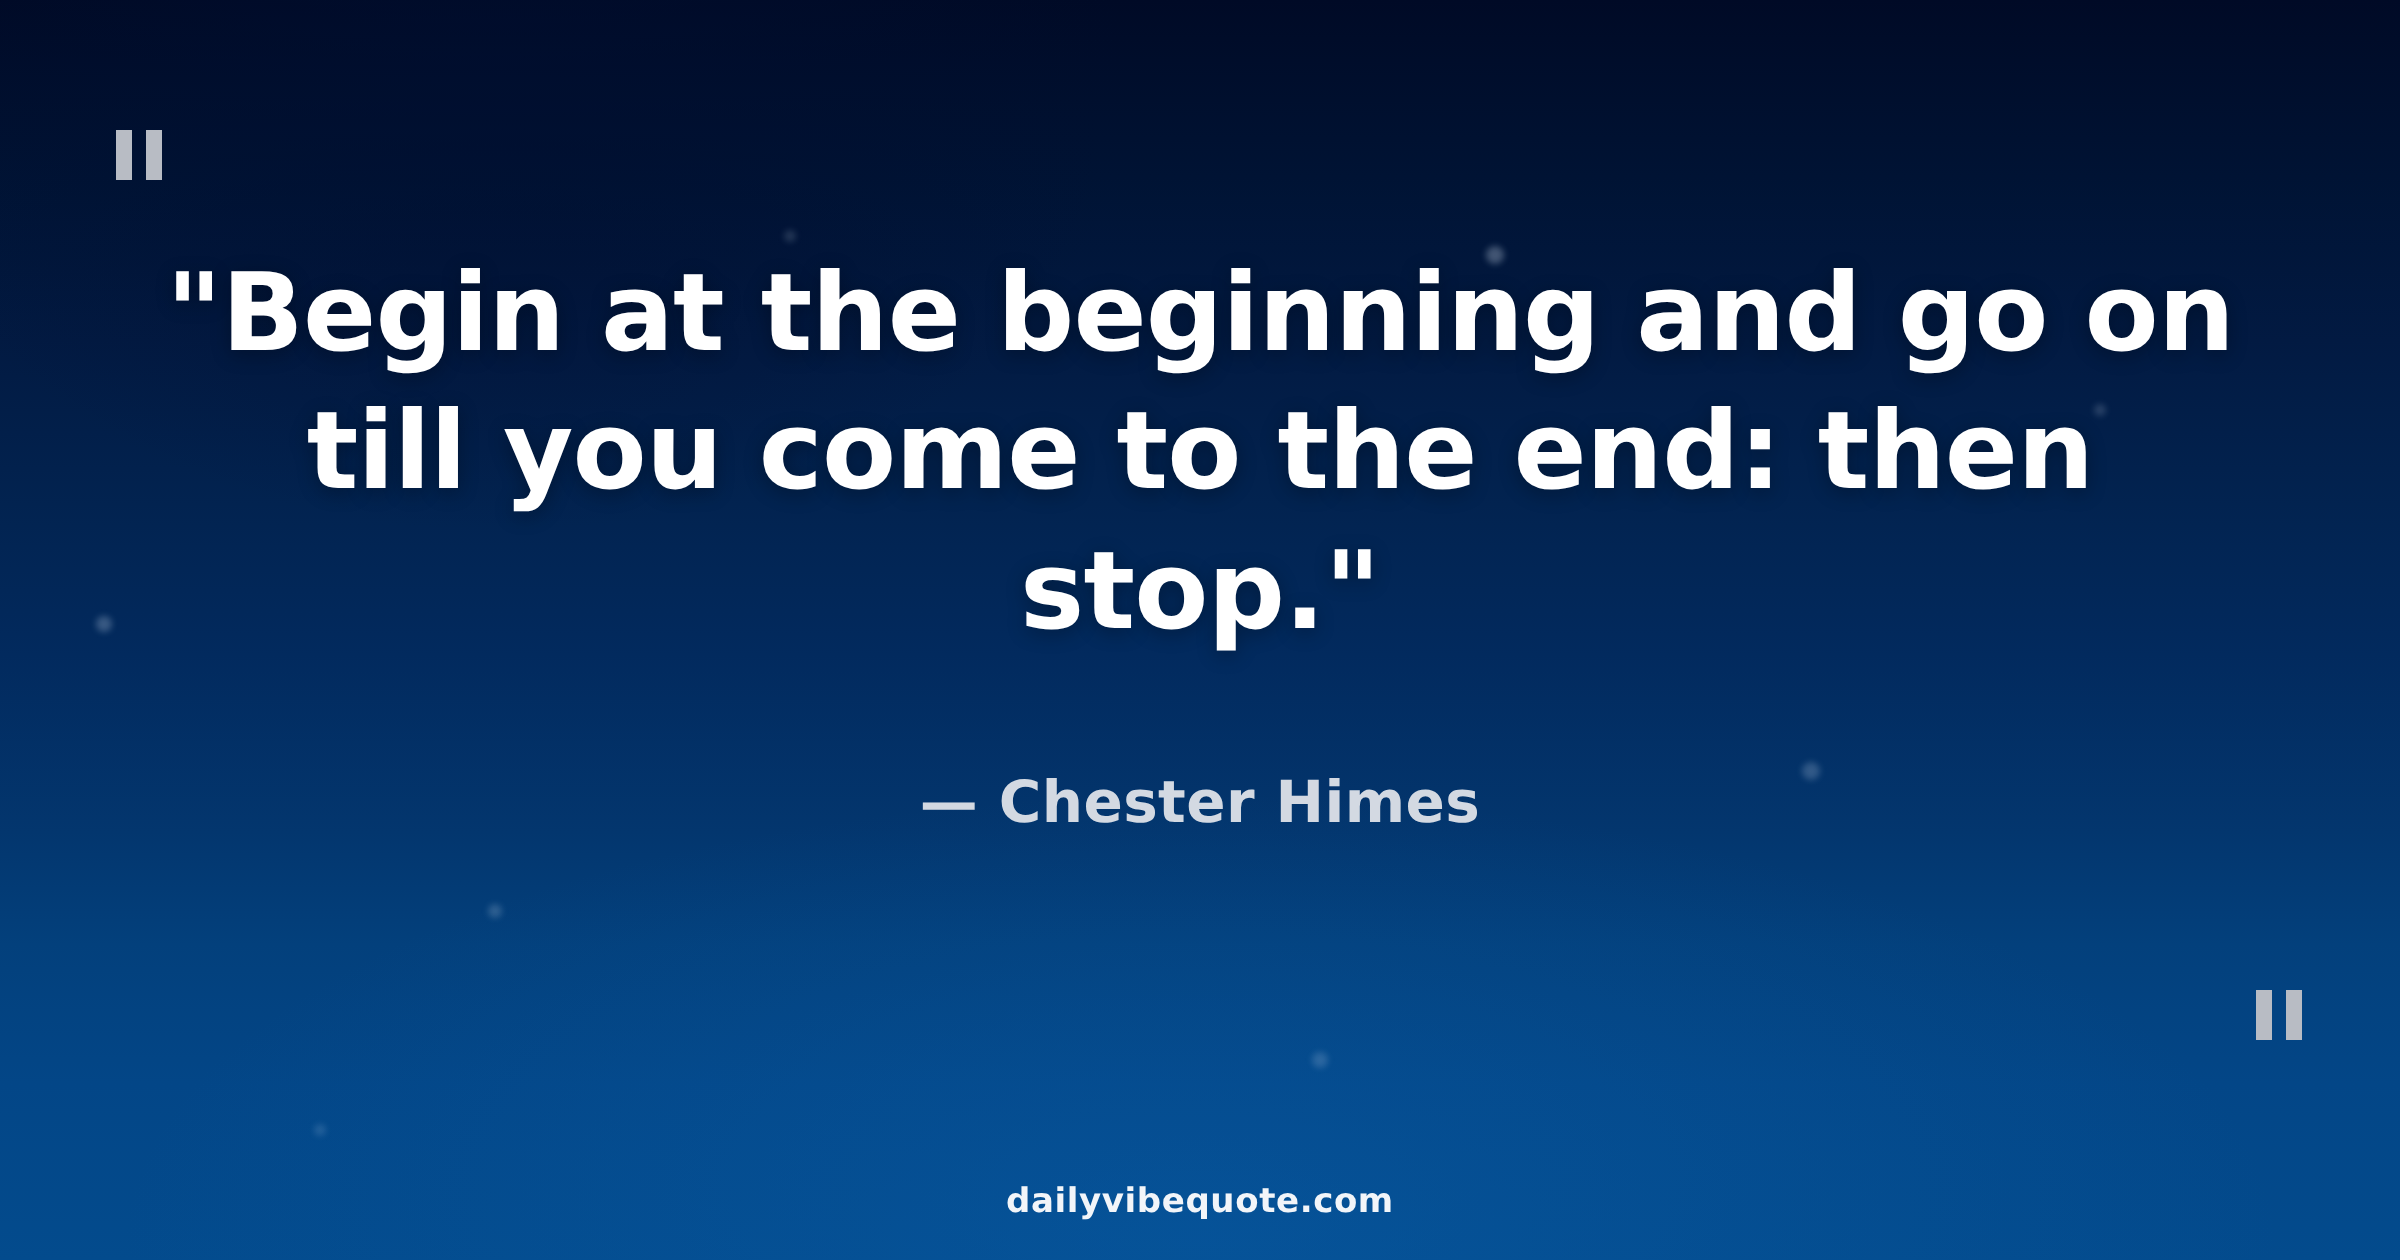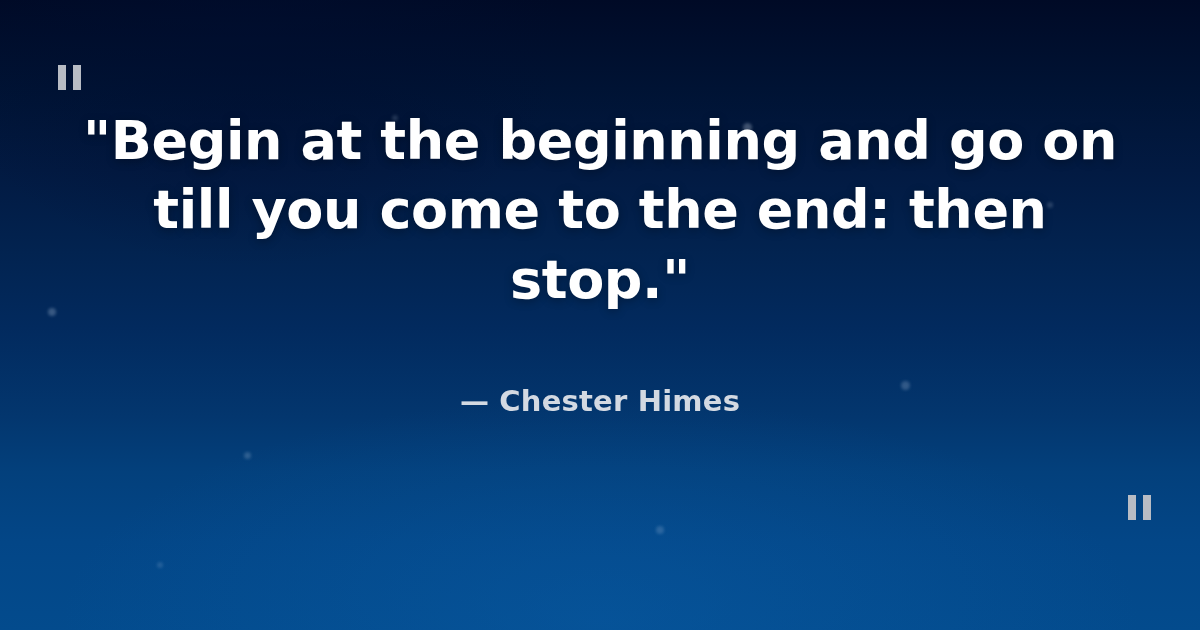--- a/index.html
+++ b/index.html
@@ -96,21 +96,21 @@
     font-family: "DejaVu Sans", sans-serif;
     font-size: 54px;
     font-weight: 700;
     line-height: 1.28;
     letter-spacing: -0.4px;
     color: #ffffff;
     text-shadow: 0 2px 10px rgba(0,0,0,0.30);
   }
 
   #quote-author {
-    margin: 16px;
+    margin: 0;
     padding-top: 54px;
     text-align: center;
     font-family: "DejaVu Sans", sans-serif;
     font-size: 29px;
     font-weight: 700;
     letter-spacing: 0.2px;
     color: #d3d9e2;
   }
 
   #footer {
@@ -155,14 +155,17 @@
   <div class="quote-mark" id="quote-mark-bottom-right">
     <span class="bar"></span>
     <span class="bar"></span>
   </div>
 
   <div id="content">
     <p id="quote-text">"Begin at the beginning and go on till you come to the end: then stop."</p>
     <p id="quote-author">— Chester Himes</p>
   </div>
 
+  <div id="footer">
+    <span id="site-name">dailyvibequote.com</span>
+  </div>
 
 </div>
 
 </body></html>

